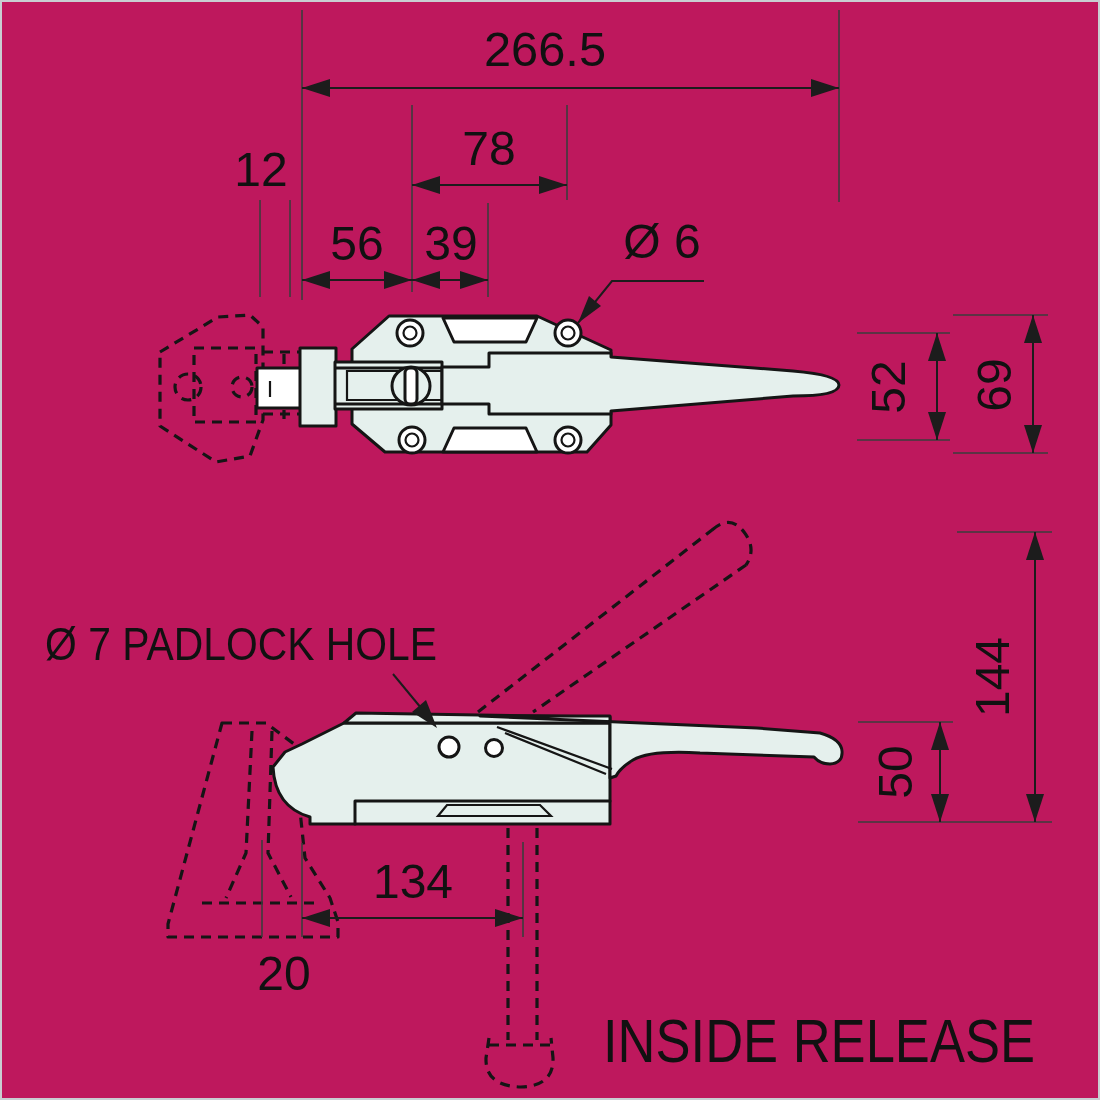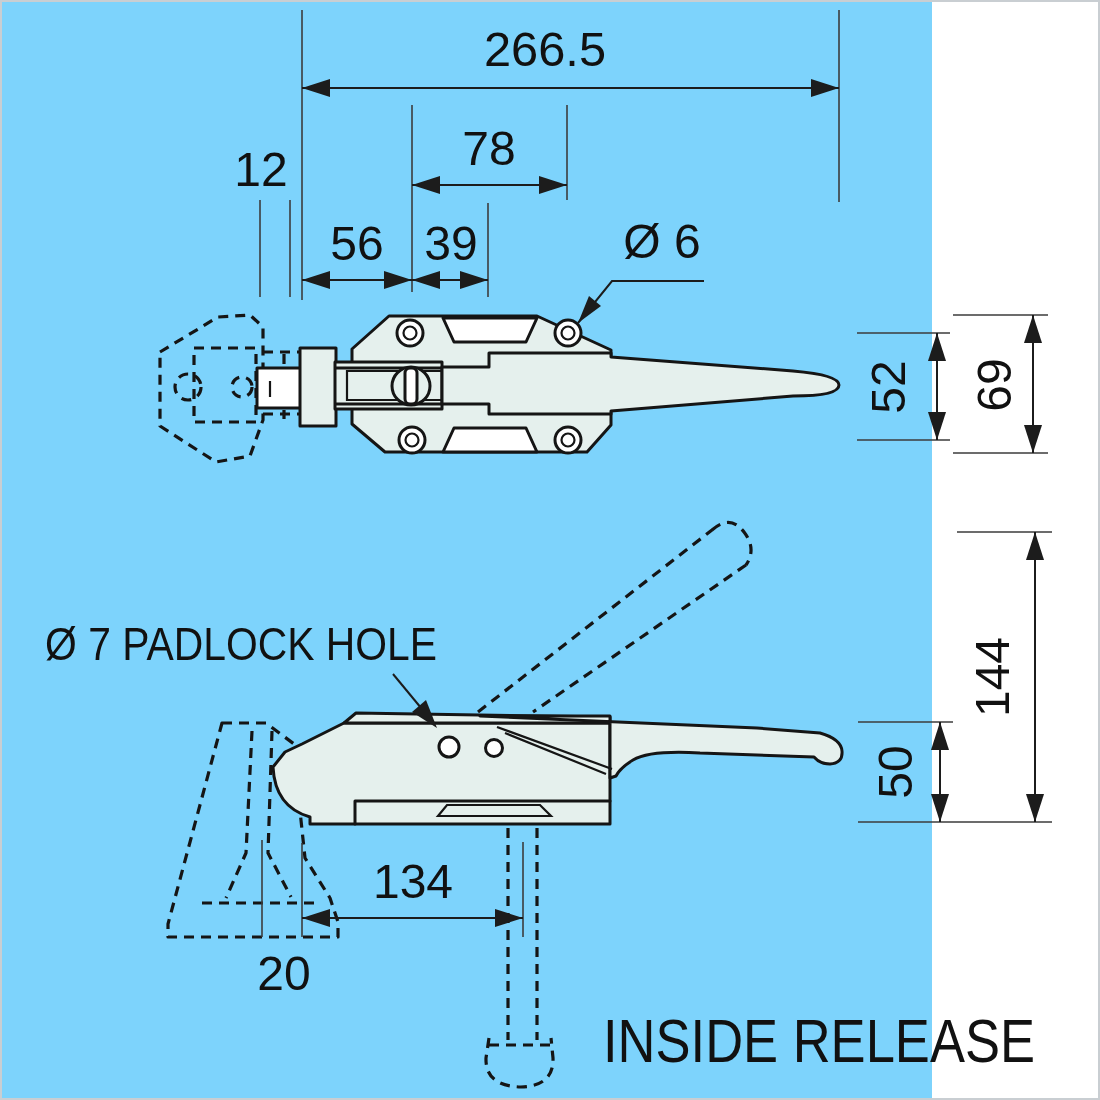--- a/index.html
+++ b/index.html
@@ -1,16 +1,16 @@
 <!DOCTYPE html>
 <html><head>
 <meta charset="utf-8">
 <style>
   html,body{margin:0;padding:0;background:#ffffff;}
-  .stage{width:932px;height:1100px;position:relative;background:#7dd3fc;}
+  .stage{width:1100px;height:1100px;position:relative;background:#be185d;}
   svg{display:block;}
   
   .fillpart{fill:#e5f0ed;stroke:#151515;stroke-width:3;stroke-linejoin:round;}
   .whitepart{fill:#ffffff;stroke:#151515;stroke-width:3;stroke-linejoin:round;}
   .line{fill:none;stroke:#151515;stroke-width:3;stroke-linecap:round;stroke-linejoin:round;}
   .thin{fill:none;stroke:#151515;stroke-width:2.2;}
   .dashed{fill:none;stroke:#151515;stroke-width:3.2;stroke-dasharray:10 7;stroke-linejoin:round;}
   .ext{fill:none;stroke:#3d3d3d;stroke-width:1.6;}
   .dim{fill:none;stroke:#1c1c1c;stroke-width:2;}
   .arrow{fill:#1c1c1c;stroke:none;}

